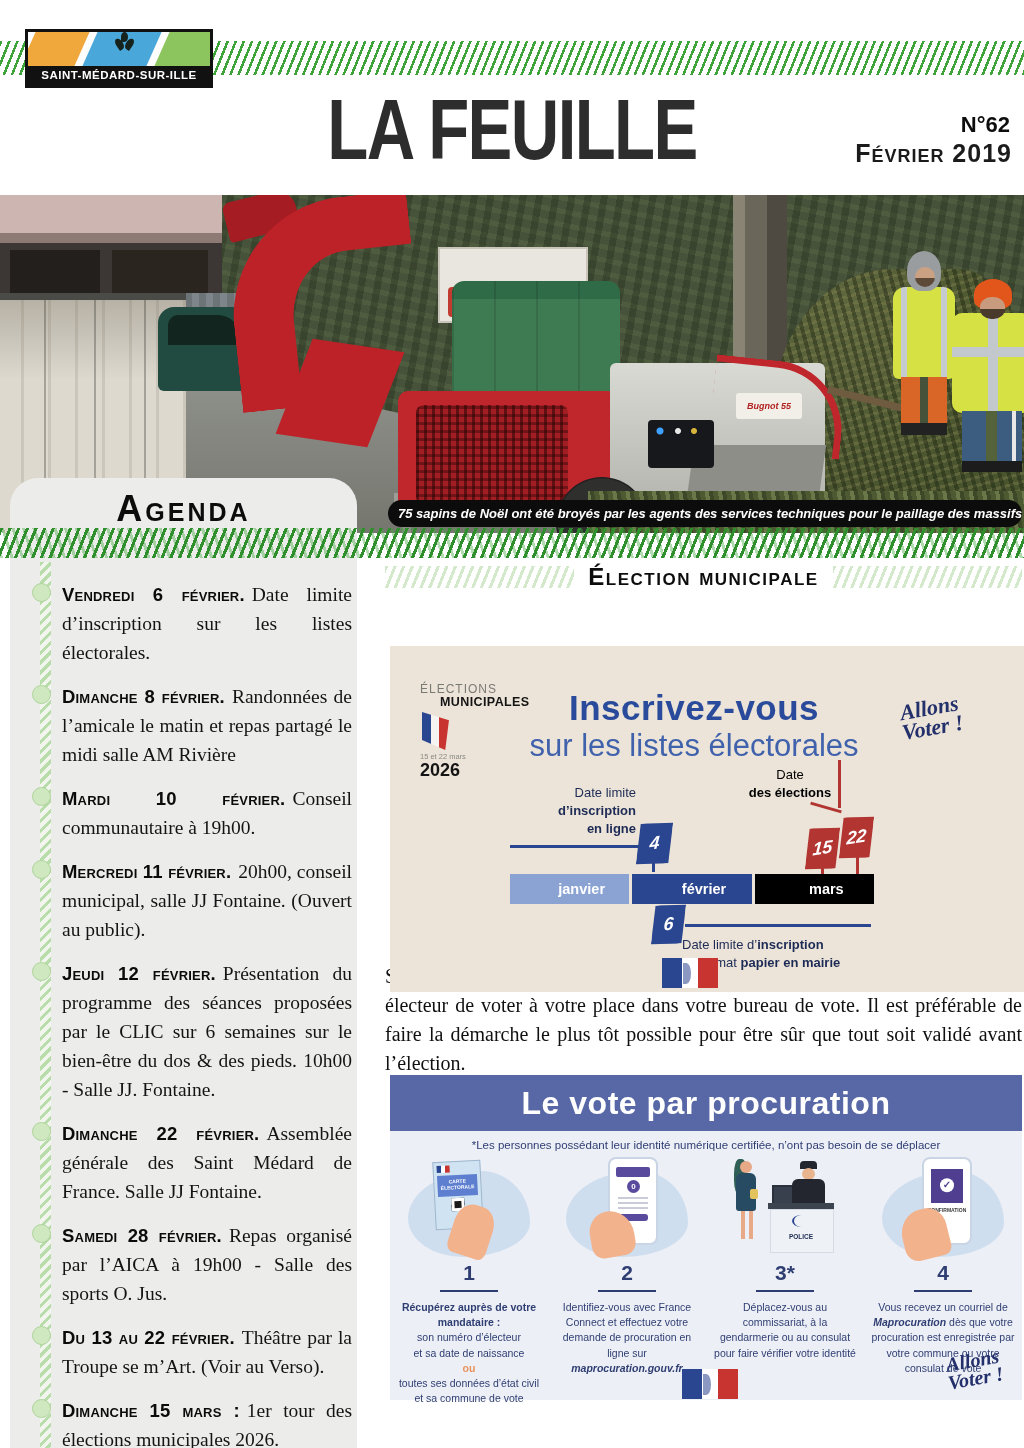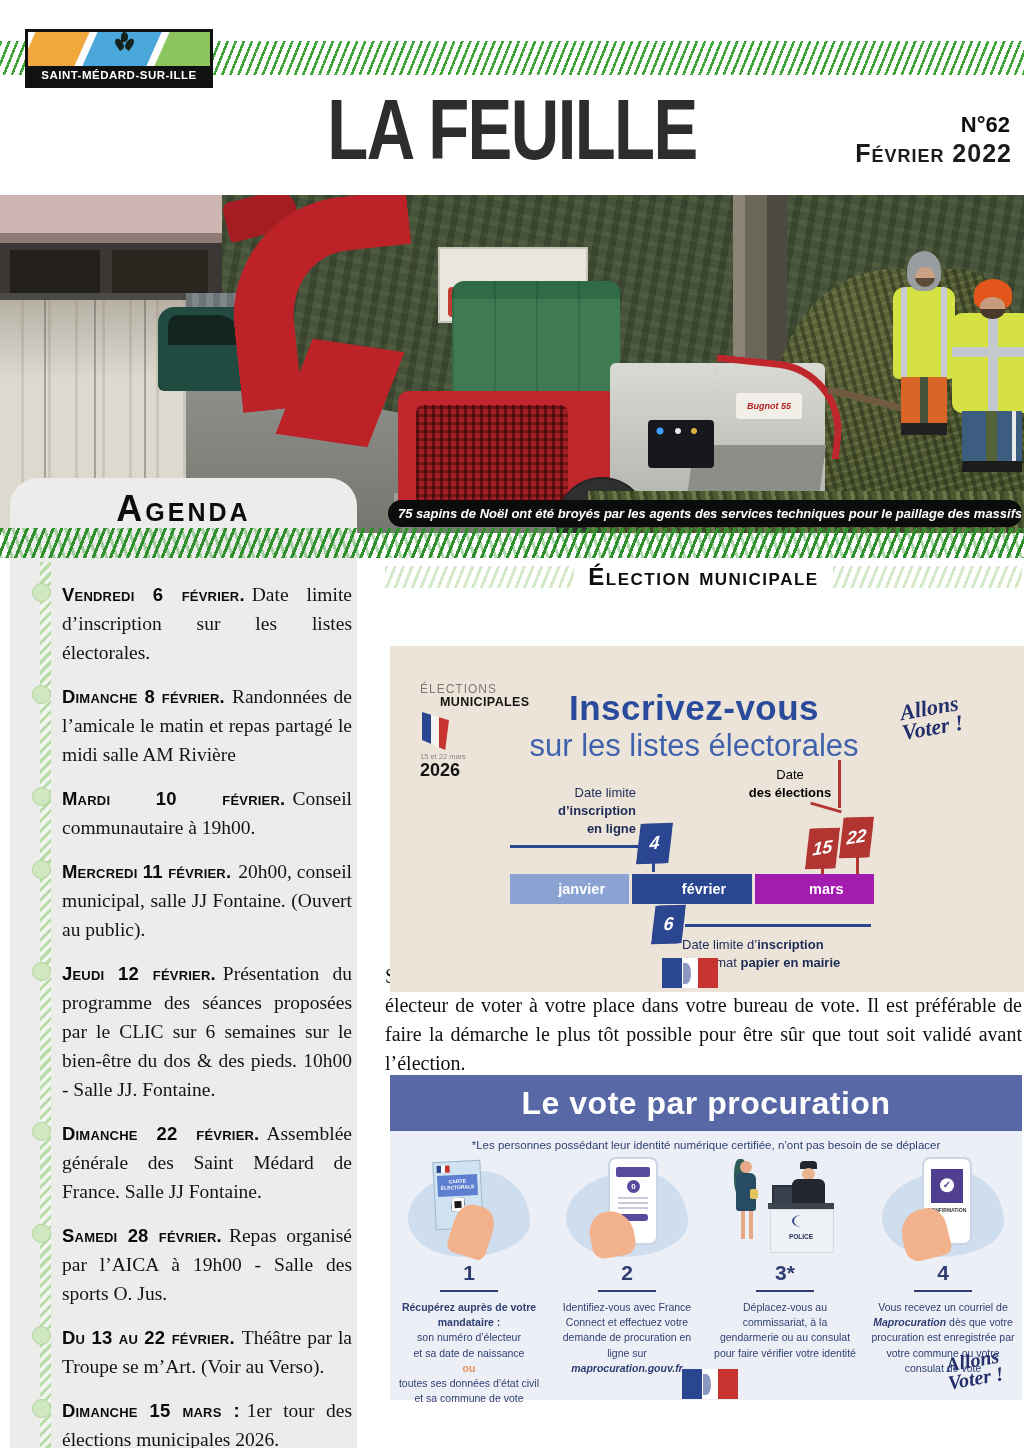--- a/index.html
+++ b/index.html
@@ -171,21 +171,21 @@
   .i1-lbl-elec span{position:static;display:block;}
   .i1-redline{left:448px;top:114px;width:3px;height:48px;background:#b23532;}
   .i1-redtick{left:420px;top:160px;width:32px;height:3px;background:#b23532;transform:rotate(16deg);}
   .i1-flag15{left:416px;top:181px;width:33px;height:43px;}
   .i1-flag22{left:450px;top:170px;width:33px;height:43px;}
   .i1-pole15{left:431px;top:220px;width:3px;height:8px;background:#b23532;}
   .i1-pole22{left:466px;top:209px;width:3px;height:19px;background:#b23532;}
   .i1-months{left:120px;top:228px;width:364px;height:30px;display:flex;gap:3px;position:absolute;}
   .i1-month{position:static;flex:1;display:flex;align-items:center;justify-content:center;color:#fff;
     font:700 14.5px "Liberation Sans",sans-serif;padding-left:24px;}
-  .m-jan{background:#8ba3d3;} .m-fev{background:#2b4690;} .m-mar{background:#a21caf;}
+  .m-jan{background:#8ba3d3;} .m-fev{background:#2b4690;} .m-mar{background:#000000;}
   .i1-flag6{left:262px;top:258px;width:33px;height:41px;}
   .i1-line2{left:295px;top:278px;width:186px;height:3px;background:#2b4690;}
   .i1-lbl-paper{left:292px;top:290px;width:210px;font-family:"Liberation Sans",sans-serif;
     font-size:13px;color:#1c2a55;line-height:1.4;}
   .i1-lbl-paper span{position:static;}
   .govflag{width:56px;height:30px;background:linear-gradient(90deg,#2b4690 0 36%,#fff 36% 64%,#c8342f 64%);}
   .govflag i{position:absolute;left:38%;top:15%;width:14%;height:70%;background:#2b4690;
     border-radius:0 60% 60% 0/0 50% 50% 0;opacity:.55;}
   .i1-govflag{left:272px;top:312px;}
 
@@ -265,21 +265,21 @@
       <div class="ermine">
           <i></i>
           <i></i>
           <i></i>
         </div>
     </div>
     <div class="logo-text">SAINT-MÉDARD-SUR-ILLE</div>
   </div>
   <div class="paper-title">LA FEUILLE</div>
   <div class="issue-no">N°62</div>
-  <div class="issue-date">Février 2022</div>
+  <div class="issue-date">Février 2019</div>
 
   <div class="photo">
     <div class="ph-hedge"></div>
     <div class="ph-building"></div>
     <div class="ph-arch1"></div>
     <div class="ph-arch2"></div>
     <div class="ph-fence"></div>
     <div class="ph-road"></div>
     <div class="ph-grass"></div>
     <div class="ph-trunk"></div>

